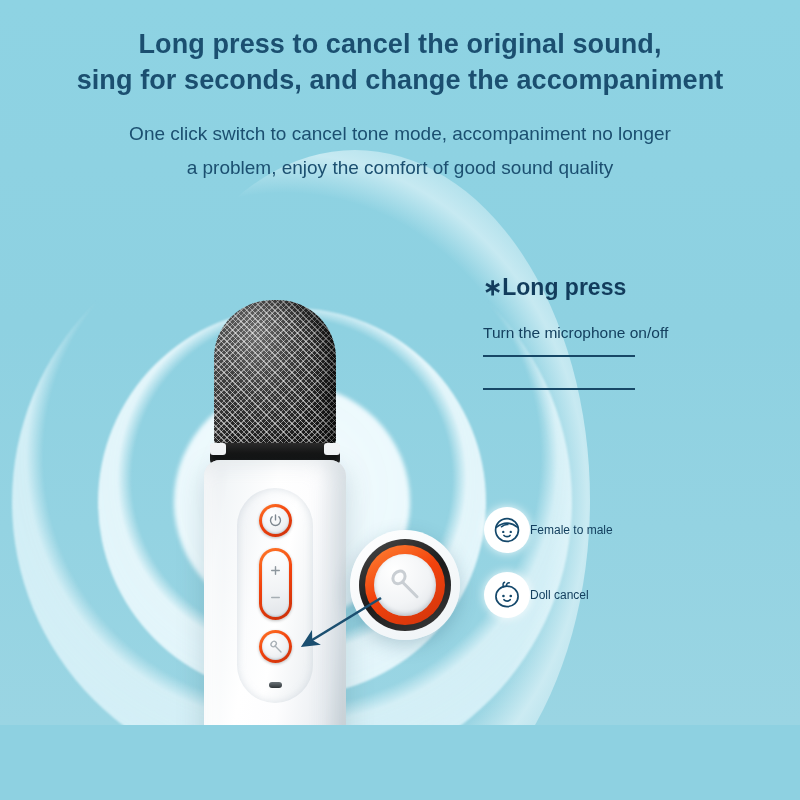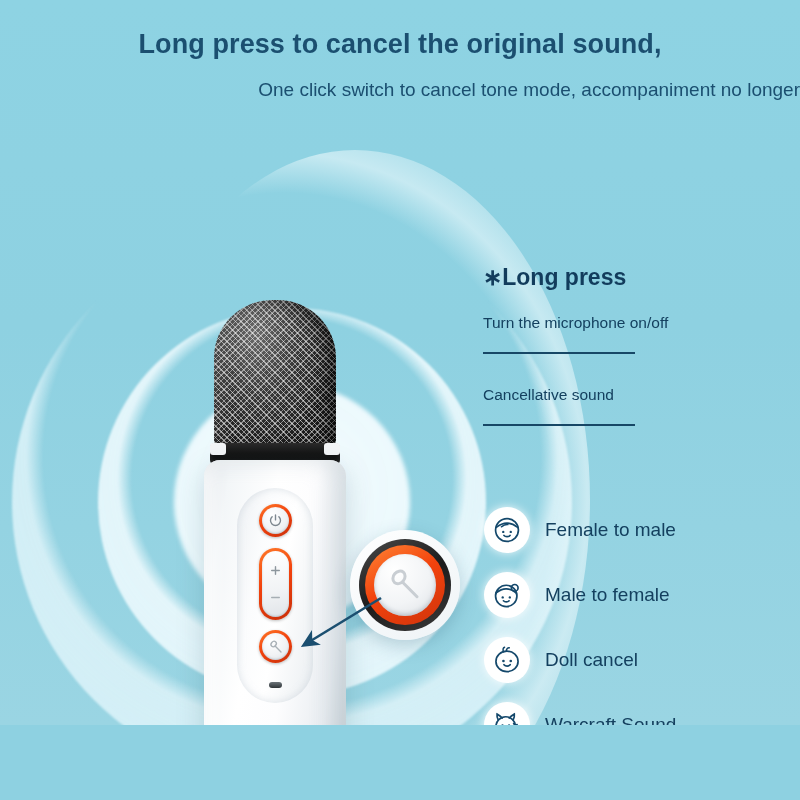--- a/index.html
+++ b/index.html
@@ -85,37 +85,37 @@
     white-space:nowrap;
   }
   .sub-line {
     color:#1b4f70;
     font-size:19px;
     line-height:34px;
     font-weight:400;
     white-space:nowrap;
   }
   #title1 { margin-top:26px; }
-  #sub1 { margin-top:11px;text-align:right; }
-
-  
-  .callouts { position:absolute; left:483px; top:262px; width:300px; }
+  #sub1 { margin-top:19px; }
+
+  
+  .callouts { position:absolute; left:483px; top:272px; width:300px; }
   .callout-head {
     color:#123c5c;
     font-weight:bold;
     font-size:23px;
     line-height:30px;
     white-space:nowrap;
   }
   .callout-desc {
     color:#14405f;
     font-size:15.5px;
     line-height:22px;
     white-space:nowrap;
-    padding-bottom:17px;
+    padding-bottom:10px;
     display:inline-block;
     text-align:right;
   }
   .callout-rule {
     width:152px; height:2px;
     background:#174766;
     margin-top:1px;
     margin-bottom:14px;
   }
   .gap-a { height:20px; }
@@ -130,23 +130,22 @@
   }
   .mode-badge {
     width:46px; height:46px;
     border-radius:50%;
     background:#ffffff;
     display:flex; align-items:center; justify-content:center;
     flex:0 0 46px;
     box-shadow:0 0 10px rgba(255,255,255,0.85);
   }
   .mode-label {
-    margin-left:15px;
     color:#14405f;
-    font-size:19px;
+    font-size:12px;
     font-weight:400;
     white-space:nowrap;
   }
 
   
   #mic { position:absolute; left:196px; top:300px; width:180px; height:500px; }
 
   .mic-grille {
     position:absolute;
     left:18px; top:0;
@@ -278,21 +277,23 @@
 
 <div id="page">
 
   <div class="ring ring-outer"></div>
   <div class="ring ring-mid"></div>
   <div class="ring ring-inner"></div>
   <div class="sweep"></div>
 
   <div class="header">
     <div class="title-line" id="title1">Long press to cancel the original sound,</div>
+    <div class="title-line">sing for seconds, and change the accompaniment</div>
     <div class="sub-line" id="sub1">One click switch to cancel tone mode, accompaniment no longer</div>
+    <div class="sub-line">a problem, enjoy the comfort of good sound quality</div>
   </div>
 
   <div id="mic">
     <div class="mic-grille"></div>
     <div class="mic-collar"></div>
     <div class="mic-body"></div>
     <div class="mic-panel"></div>
 
     <div class="btn-ring" id="btn-power">
       <div class="btn-face">
@@ -352,81 +353,52 @@
     </svg>
   </div>
 
   <div class="callouts">
     <div class="callout-head">∗Long press</div>
     <div class="gap-a"></div>
     <div class="callout-desc">Turn the microphone on/off</div>
     <div class="callout-rule"></div>
 
     <div class="gap-b"></div>
-    <div class="callout-desc">Cancellative sound</div>
     <div class="callout-rule"></div>
 
   </div>
 
   <div class="modes">
 
     <div class="mode-row">
       <div class="mode-badge">
         <svg class="icon-svg" width="30" height="30" viewBox="0 0 32 32" fill="none" stroke="#14486b" stroke-width="1.8" stroke-linecap="round">
           <circle cx="16" cy="16" r="12.2"></circle>
           <path d="M4.6 13.2 C8 10.4 13 8.6 16 8.6 C19 8.6 24 10.4 27.4 13.2"></path>
           <path d="M10 12.6 C12.4 10.8 15 10 17 10.2" stroke-width="1.5"></path>
           <circle cx="12" cy="18" r="1.25" fill="#14486b" stroke="none"></circle>
           <circle cx="20" cy="18" r="1.25" fill="#14486b" stroke="none"></circle>
           <path d="M12.8 21.8 C14.2 23.4 17.8 23.4 19.2 21.8"></path>
         </svg>
       </div>
       <div class="mode-label">Female to male</div>
     </div>
 
-    <div class="mode-row">
-      <div class="mode-badge">
-        <svg class="icon-svg" width="30" height="30" viewBox="0 0 32 32" fill="none" stroke="#14486b" stroke-width="1.8" stroke-linecap="round">
-          <circle cx="15.2" cy="17" r="11.4"></circle>
-          <path d="M4.4 13.6 C8 10.8 12.6 9.2 15.6 9.4 C19 9.6 23 11.4 26 14"></path>
-          <circle cx="24.2" cy="8.4" r="3.6"></circle>
-          <circle cx="11.4" cy="18.6" r="1.25" fill="#14486b" stroke="none"></circle>
-          <circle cx="19" cy="18.6" r="1.25" fill="#14486b" stroke="none"></circle>
-          <path d="M12.2 22.2 C13.6 23.8 16.8 23.8 18.2 22.2"></path>
-        </svg>
-      </div>
-      <div class="mode-label">Male to female</div>
-    </div>
 
     <div class="mode-row">
       <div class="mode-badge">
         <svg class="icon-svg" width="30" height="30" viewBox="0 0 32 32" fill="none" stroke="#14486b" stroke-width="1.8" stroke-linecap="round">
           <path d="M4.2 17.6 C4.2 11 9.4 6.6 16 6.6 C22.6 6.6 27.8 11 27.8 17.6
                    C27.8 23.6 22.6 28.4 16 28.4 C9.4 28.4 4.2 23.6 4.2 17.6 Z"></path>
           <path d="M12.4 7.4 C11.2 5 11.8 3 13.4 2.4" stroke-width="1.6"></path>
           <path d="M15.2 6.6 C15.4 4.2 16.8 2.8 18.4 3" stroke-width="1.6"></path>
           <circle cx="12.2" cy="17" r="1.4" fill="#14486b" stroke="none"></circle>
           <circle cx="20" cy="17" r="1.4" fill="#14486b" stroke="none"></circle>
           <path d="M12.8 21 C14.4 23 17.8 23 19.4 21"></path>
         </svg>
       </div>
       <div class="mode-label">Doll cancel</div>
     </div>
 
-    <div class="mode-row">
-      <div class="mode-badge">
-        <svg class="icon-svg" width="30" height="30" viewBox="0 0 32 32" fill="none" stroke="#14486b" stroke-width="1.8" stroke-linecap="round">
-          <circle cx="14.6" cy="17.6" r="10.4"></circle>
-          <path d="M6.6 10.6 C5.4 8 5.2 5.6 5.4 4.4 C7 5.2 9.4 6.8 10.8 8.6"></path>
-          <path d="M22.6 10.6 C23.8 8 24 5.6 23.8 4.4 C22.2 5.2 19.8 6.8 18.4 8.6"></path>
-          <circle cx="11.2" cy="16.4" r="1.25" fill="#14486b" stroke="none"></circle>
-          <circle cx="18.2" cy="16.4" r="1.25" fill="#14486b" stroke="none"></circle>
-          <path d="M11 21.4 L18.4 21.4"></path>
-          <path d="M24.6 16.6 C27.4 18.6 27.2 24.4 22.4 25.6" stroke-width="1.6"></path>
-          <path d="M24.6 16.6 L23 14.4 M24.6 16.6 L26.8 15.4" stroke-width="1.6"></path>
-        </svg>
-      </div>
-      <div class="mode-label">Warcraft Sound</div>
-    </div>
 
   </div>
 
 </div>
 
 </body></html>

